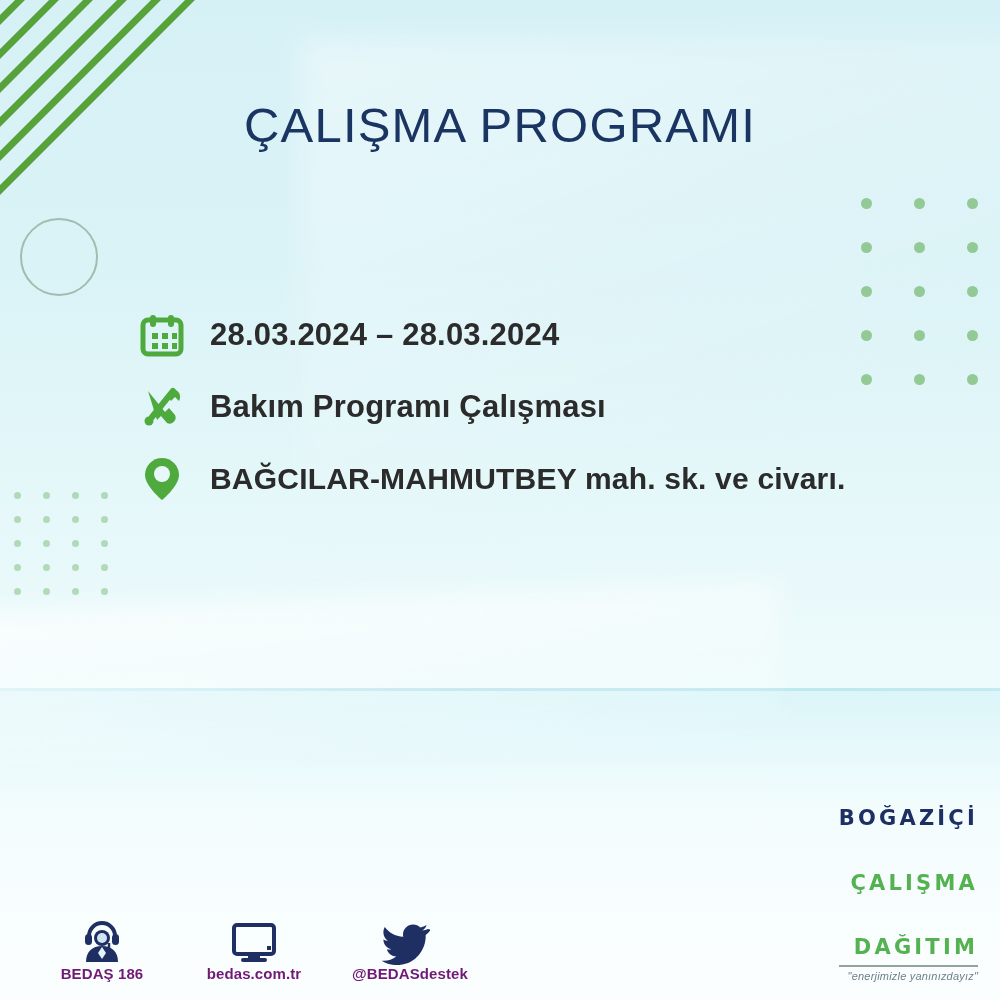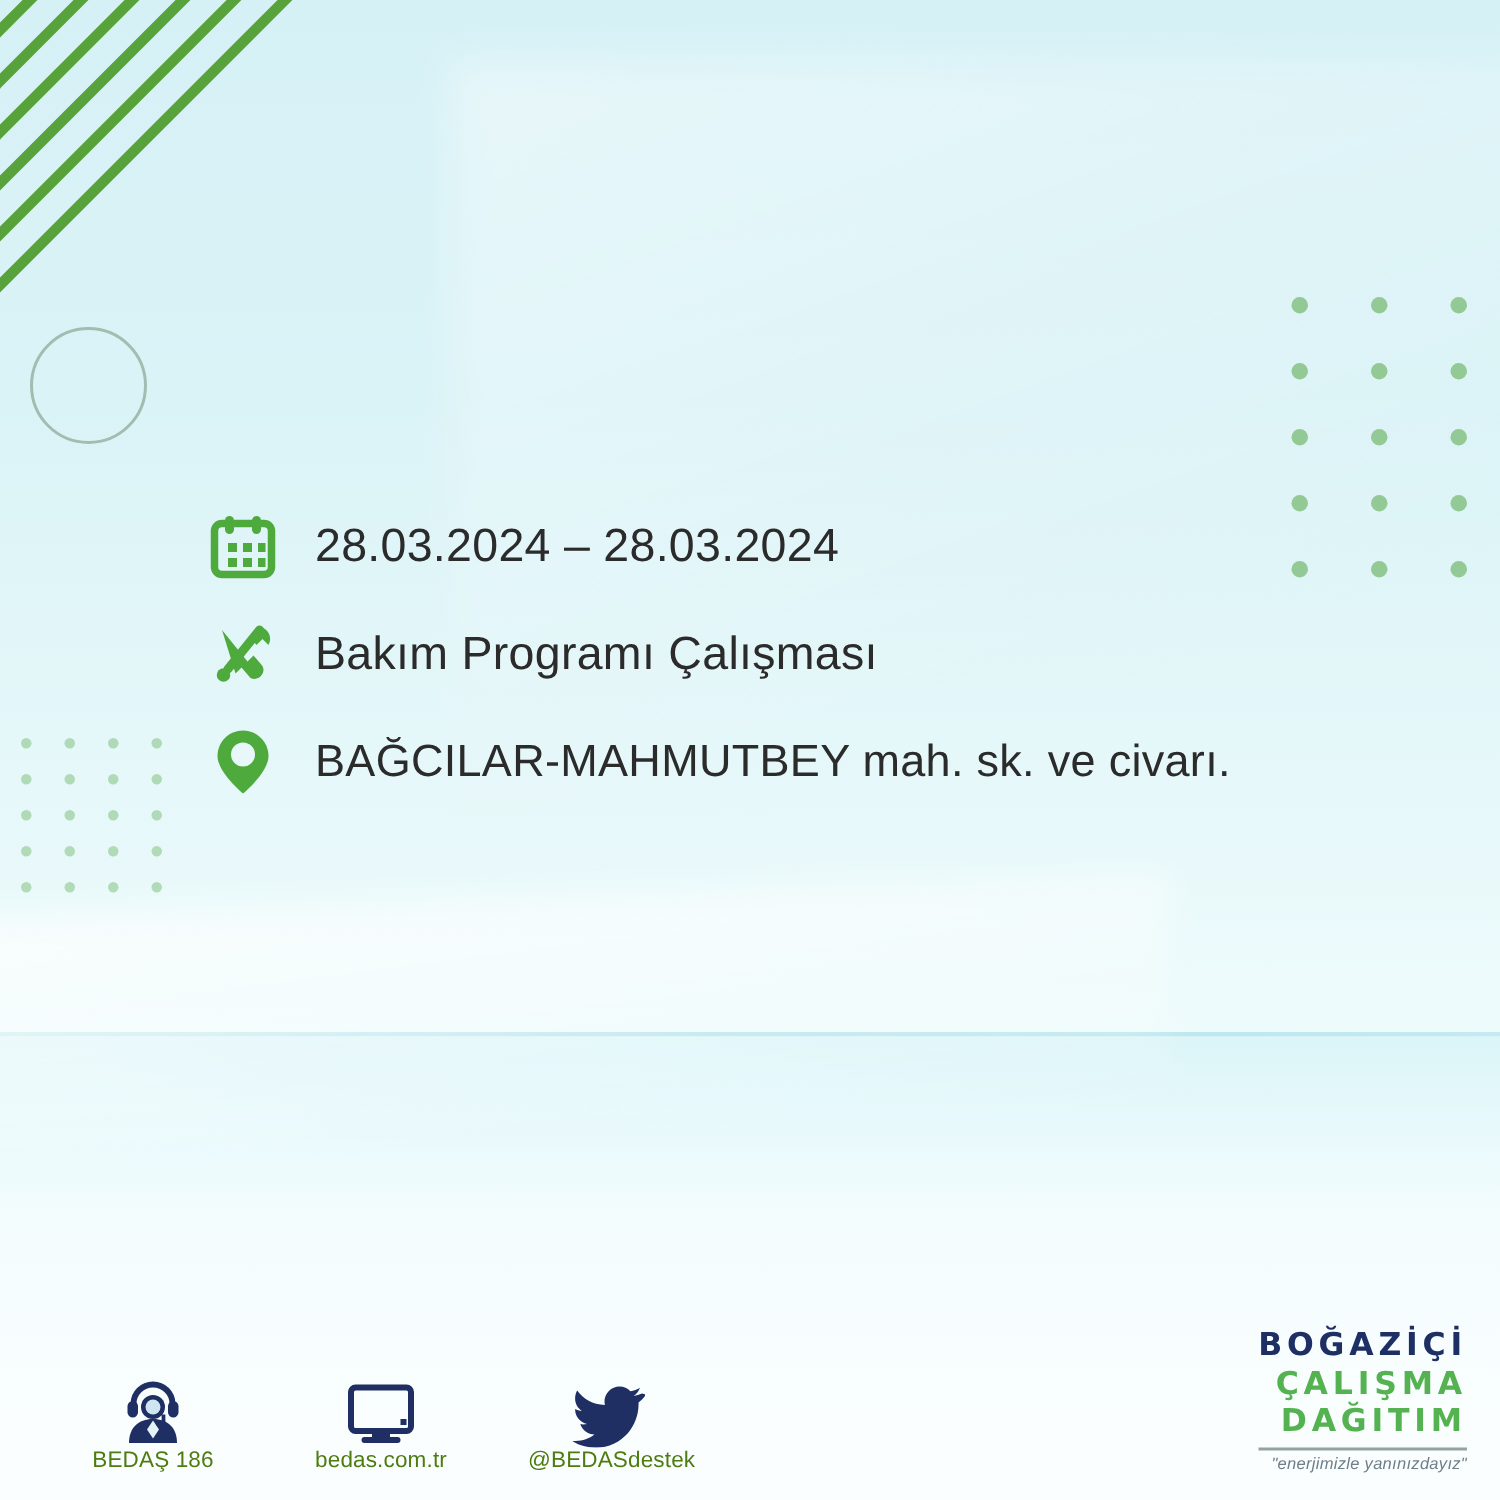--- a/index.html
+++ b/index.html
@@ -71,47 +71,47 @@
     font-size:64px; font-weight:700; letter-spacing:1.5px;
     color:#152c5e; line-height:1.02;
   }
   .title-sub {
     font-family:"Liberation Sans", sans-serif;
     font-size:49px; font-weight:400; letter-spacing:1.2px;
     color:#1b3563; margin-top:8px; line-height:1.05;
   }
 
   
-  .info-list { position:absolute; left:134px; top:328px; width:800px; }
+  .info-list { position:absolute; left:134px; top:299px; width:800px;font-weight:bold; }
   .info-row { display:flex; align-items:center; min-height:72px; }
   .info-icon {
     width:56px; min-width:56px; height:56px;
     display:flex; align-items:center; justify-content:center;
   }
   .info-text {
     font-family:"Liberation Sans", sans-serif;
     font-size:31px; color:#2b2b2b; letter-spacing:.2px;
     margin-left:20px; white-space:nowrap;
   }
   .info-text.loc { font-size:30px; }
 
   
   .contacts { position:absolute; left:48px; bottom:18px; display:flex; gap:44px; }
   .contact { width:108px; text-align:center; }
   .contact-ic { height:48px; display:flex; align-items:flex-end; justify-content:center; }
   .contact-lb {
-    margin-top:0; font-size:15px; font-weight:400;
-    color:#4d7c0f; letter-spacing:.1px; white-space:nowrap;
+    margin-top:0; font-size:15px; font-weight:700;
+    color:#701a75; letter-spacing:.1px; white-space:nowrap;
   }
 
   
   .logo { position:absolute; right:22px; bottom:18px; text-align:right; }
   .logo-l1, .logo-l2, .logo-l3 {
     font-family:"DejaVu Sans", sans-serif;
-    font-size:21px; font-weight:700; letter-spacing:3.2px; line-height:1.22;
+    font-size:21px; font-weight:700; letter-spacing:3.2px; line-height:1.22;margin-top:39px;
   }
   .logo-l1 { color:#1d2f63; }
   .logo-l2, .logo-l3 { color:#55b251; }
   .logo-rule { height:2px; background:#7c8c86; margin:4px 0 3px auto; width:100%; opacity:.8; }
   .logo-tag {
     font-size:11px; font-style:italic; color:#6d7f88; letter-spacing:.2px;
   }
 </style>
 </head>
 <body>
@@ -183,20 +183,21 @@
     <span></span>
     <span></span>
     <span></span>
   <span></span>
     <span></span>
     <span></span>
     <span></span>
 </div>
 
 <div class="header">
+  <div class="title-sub">ÇALIŞMA PROGRAMI</div>
 </div>
 
 <div class="info-list">
 
   <div class="info-row">
     <span class="info-icon">
       <svg width="46" height="46" viewBox="0 0 46 46">
         <rect x="11" y="3" width="6" height="12" rx="3" fill="#4faa3e"></rect>
         <rect x="29" y="3" width="6" height="12" rx="3" fill="#4faa3e"></rect>
         <rect x="4" y="8" width="38" height="34" rx="5" fill="none" stroke="#4faa3e" stroke-width="5"></rect>

